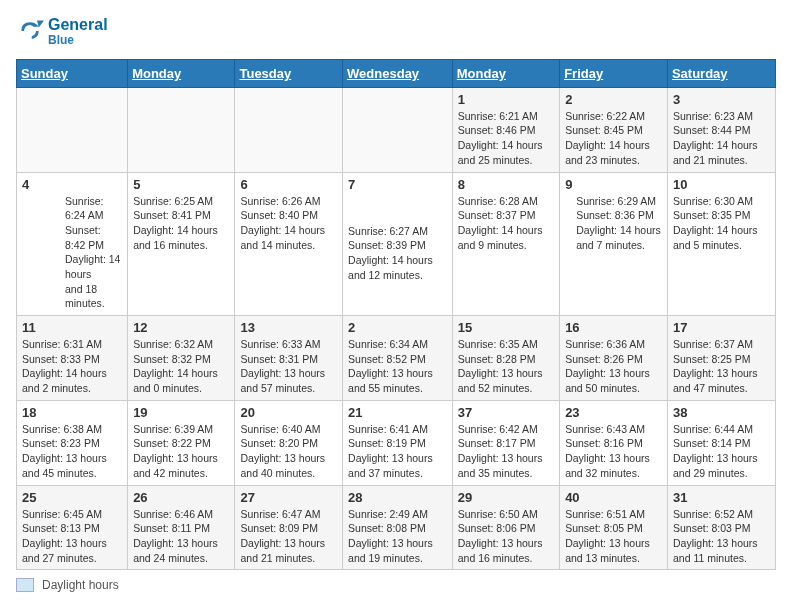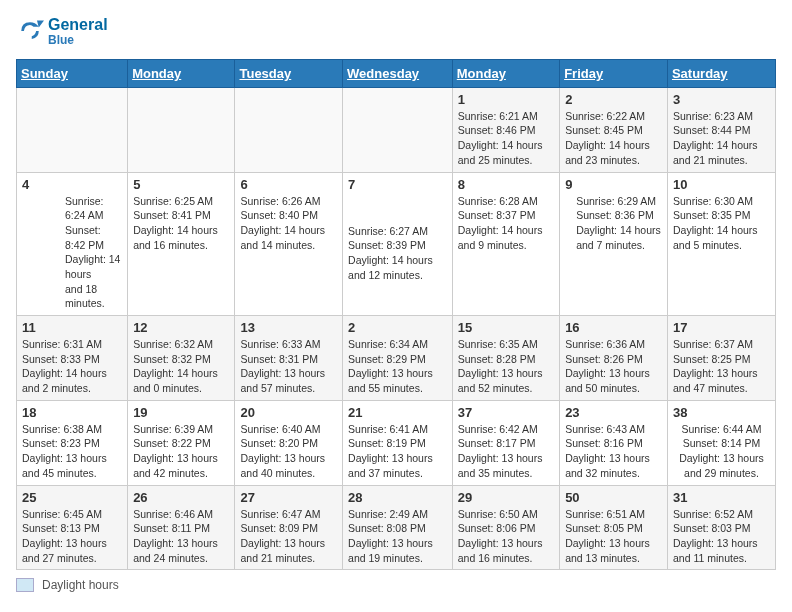--- a/index.html
+++ b/index.html
@@ -237,21 +237,21 @@
         <td>
           <span class="day-number">13</span>
           <div class="day-info" style="white-space: pre-line;">Sunrise: 6:33 AM
 Sunset: 8:31 PM
 Daylight: 13 hours
 and 57 minutes.</div>
         </td>
         <td>
           <span class="day-number">2</span>
           <div class="day-info" style="white-space: pre-line;">Sunrise: 6:34 AM
-Sunset: 8:29 PM
+Sunset: 8:52 PM
 Daylight: 13 hours
 and 55 minutes.</div>
         </td>
         <td>
           <span class="day-number">15</span>
           <div class="day-info" style="white-space: pre-line;">Sunrise: 6:35 AM
 Sunset: 8:28 PM
 Daylight: 13 hours
 and 52 minutes.</div>
         </td>
@@ -308,21 +308,21 @@
         </td>
         <td>
           <span class="day-number">23</span>
           <div class="day-info" style="white-space: pre-line;">Sunrise: 6:43 AM
 Sunset: 8:16 PM
 Daylight: 13 hours
 and 32 minutes.</div>
         </td>
         <td>
           <span class="day-number">38</span>
-          <div class="day-info" style="white-space: pre-line; text-align: center;">Sunrise: 6:44 AM
+          <div class="day-info" style="white-space: pre-line;">Sunrise: 6:44 AM
 Sunset: 8:14 PM
 Daylight: 13 hours
 and 29 minutes.</div>
         </td>
       </tr>
       <tr>
         <td>
           <span class="day-number">25</span>
           <div class="day-info" style="white-space: pre-line;">Sunrise: 6:45 AM
 Sunset: 8:13 PM
@@ -351,21 +351,21 @@
 and 19 minutes.</div>
         </td>
         <td>
           <span class="day-number">29</span>
           <div class="day-info" style="white-space: pre-line;">Sunrise: 6:50 AM
 Sunset: 8:06 PM
 Daylight: 13 hours
 and 16 minutes.</div>
         </td>
         <td>
-          <span class="day-number">50</span>
+          <span class="day-number">40</span>
           <div class="day-info" style="white-space: pre-line;">Sunrise: 6:51 AM
 Sunset: 8:05 PM
 Daylight: 13 hours
 and 13 minutes.</div>
         </td>
         <td>
           <span class="day-number">31</span>
           <div class="day-info" style="white-space: pre-line;">Sunrise: 6:52 AM
 Sunset: 8:03 PM
 Daylight: 13 hours

